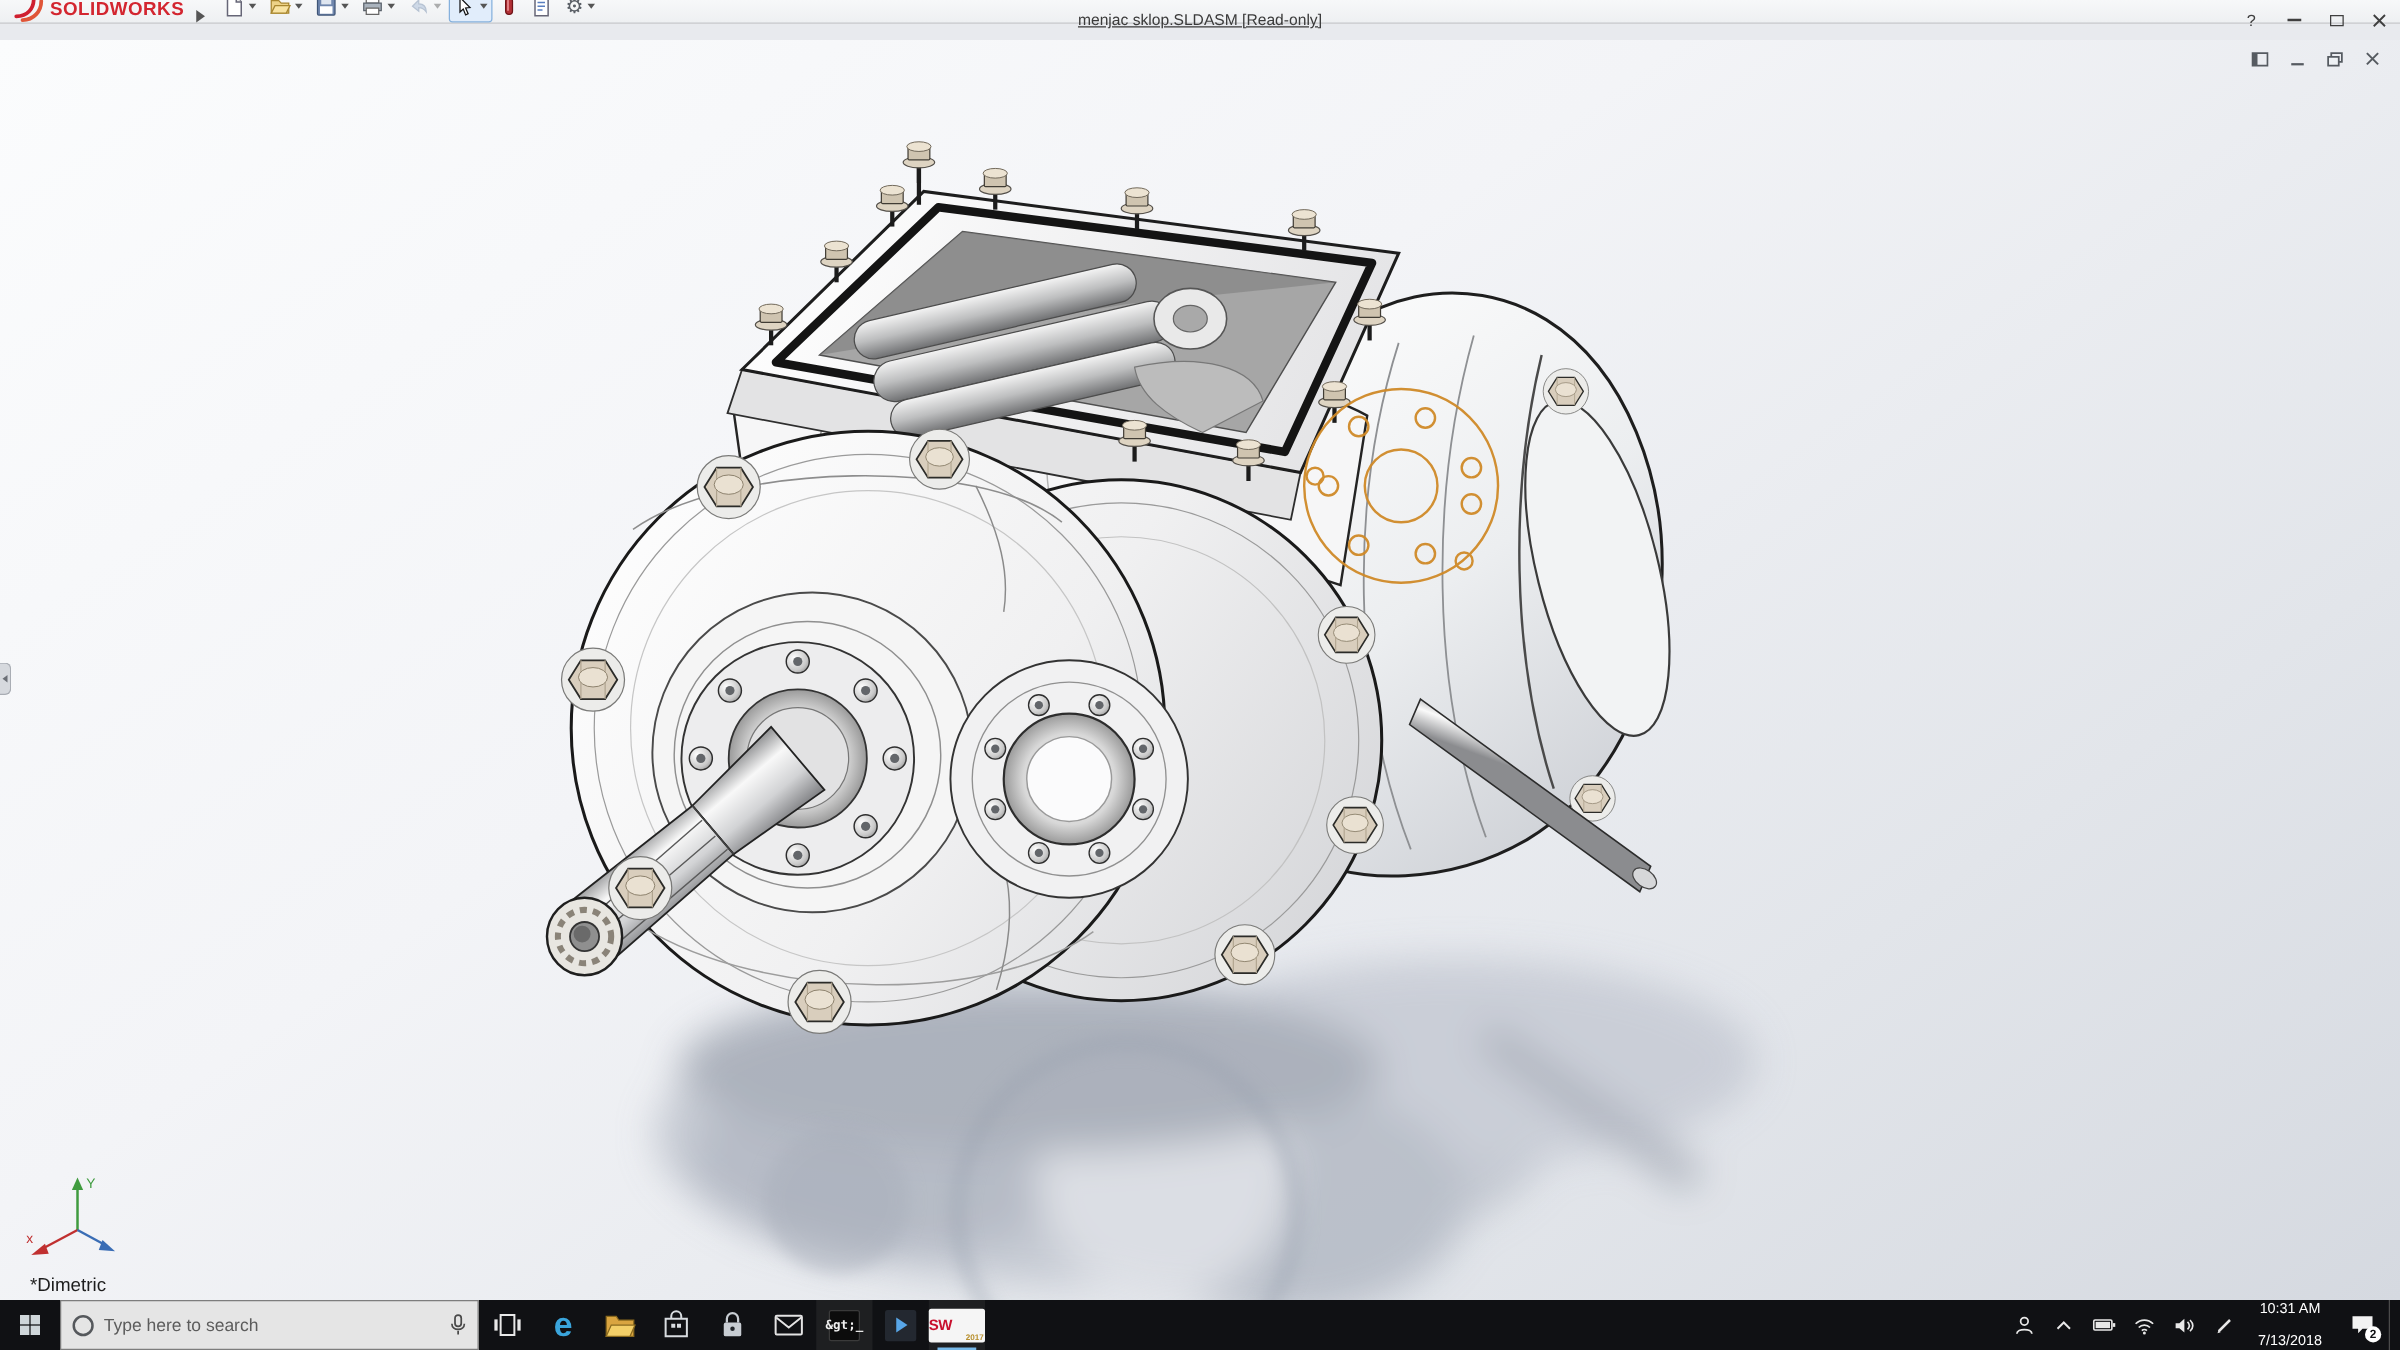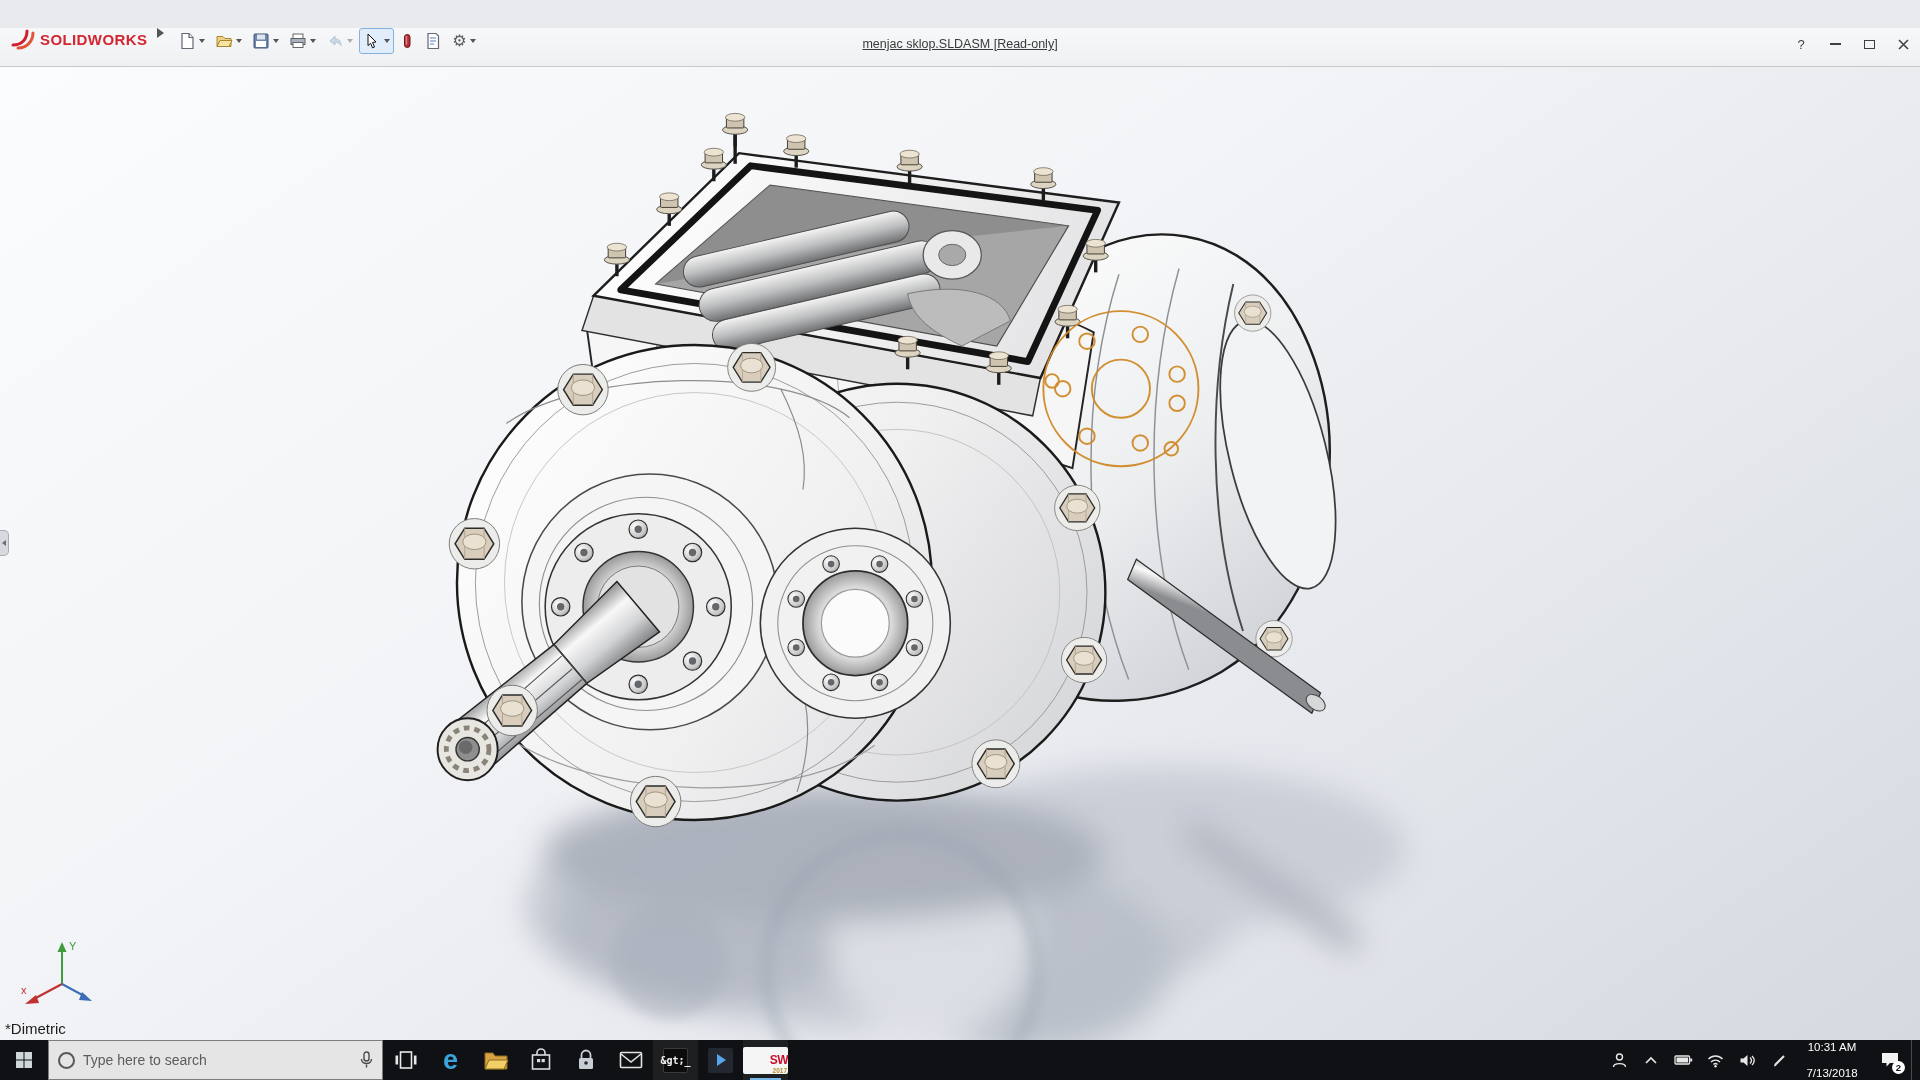--- a/index.html
+++ b/index.html
@@ -1,23 +1,23 @@
 <!DOCTYPE html>
 <html><head>
 <meta charset="utf-8">
 <style>
   * { margin:0; padding:0; box-sizing:border-box; }
   html,body { width:1920px; height:1080px; overflow:hidden;
     font-family:"Liberation Sans","DejaVu Sans",sans-serif; background:#e8eaee; }
   .window { position:relative; width:1920px; height:1080px; }
 
   
-  .titlebar { position:absolute; top:0; left:0; right:0; height:39px;
+  .titlebar { position:absolute; top:0; left:0; right:0; height:19px;
     background:linear-gradient(#f7f8f9,#eef0f2); border-bottom:1px solid #c7c9cc;
-    display:flex; align-items:flex-start; z-index:30;margin-top:28px; }
+    display:flex; align-items:flex-end; z-index:30; }
   .logo { display:flex; align-items:center; gap:4px; padding:0 8px 0 10px; }
   .brand-text { font-size:15px; font-weight:bold; color:#d32630; letter-spacing:.4px; }
   .flyout-arrow { width:0; height:0; border-left:7px solid #555; border-top:5px solid transparent;
     border-bottom:5px solid transparent; margin:0 10px 0 2px; cursor:pointer; }
   .toolbar { display:flex; align-items:center; gap:2px; }
   .tb-btn { display:flex; align-items:center; height:26px; padding:0 3px; border-radius:3px;
     border:1px solid transparent; cursor:pointer; }
   .tb-btn.active { border:1px solid #86b1dd; background:#e1edfb; }
   .tb-btn.disabled { opacity:.45; }
   .dd { width:0; height:0; border-top:4px solid #555; border-left:3.5px solid transparent;
@@ -30,21 +30,21 @@
     cursor:pointer; color:#3f3f3f; font-size:13px; }
   .glyph-min { width:11px; height:2px; background:#3f3f3f; }
   .glyph-max { width:11px; height:9px; border:1.5px solid #3f3f3f; }
 
   
   .viewport { position:absolute; top:32px; left:0; right:0; bottom:40px; overflow:hidden;
     background:linear-gradient(145deg,#fbfcfd 0%,#f3f4f7 40%,#e2e5ea 75%,#d5d9e0 100%); }
   .scene { position:absolute; top:0; left:0; }
   .child-ctrls { position:absolute; top:6px; right:12px; display:flex; gap:10px; z-index:5; }
   .cbtn { width:20px; height:18px; display:flex; align-items:center; justify-content:center; cursor:pointer; }
-  .view-label { position:absolute; left:5px; top:988px; font-size:15px; color:#1d1d1d; }
+  .view-label { position:absolute; left:24px; top:988px; font-size:15px; color:#1d1d1d; }
   .triad { position:absolute; left:18px; top:902px; }
   .panel-handle { position:absolute; left:0; top:498px; width:9px; height:26px;
     background:#d6d9de; border:1px solid #a9adb4; border-left:none; border-radius:0 5px 5px 0;
     cursor:pointer; display:flex; align-items:center; justify-content:center; }
   .panel-handle::after { content:""; width:0; height:0; border-right:4px solid #6b6f76;
     border-top:3px solid transparent; border-bottom:3px solid transparent; }
 
   
   .taskbar { position:absolute; left:0; right:0; bottom:0; height:40px; background:#101114;
     display:flex; align-items:stretch; z-index:40; }
@@ -61,21 +61,21 @@
   .run-line { position:absolute; bottom:0; left:7px; width:31px; height:2px; background:#76b8e8; }
   .edge-e { font-size:27px; font-weight:bold; color:#3aa5dc; line-height:27px; }
   .cmd-box { width:25px; height:25px; background:#0c0c0c; border:1px solid #3a3a3a; border-radius:2px;
     color:#f0f0f0; font-family:"DejaVu Sans Mono",monospace; font-size:10px; font-weight:bold;
     display:flex; align-items:center; justify-content:center; }
   .media-box { width:25px; height:25px; background:#232830; border-radius:2px;
     display:flex; align-items:center; justify-content:center; }
   .media-box span { width:0; height:0; border-left:9px solid #58a6e8;
     border-top:6px solid transparent; border-bottom:6px solid transparent; margin-left:2px; }
   .sw-box { width:50px; height:27px; background:#f5f5f5; border-radius:2px; position:relative;
-    display:flex; align-items:center; justify-content:flex-end; }
+    display:flex; align-items:center; justify-content:flex-start; }
   .sw-box .sw-t { color:#c8102e; font-weight:bold; font-size:12px; letter-spacing:-.5px; }
   .sw-box .sw-y { position:absolute; right:1px; bottom:0px; font-size:6.5px; color:#b8902e; font-weight:bold; }
   .tray-spacer { flex:1; }
   .tray-btn { width:32px; display:flex; align-items:center; justify-content:center; cursor:pointer; }
   .clock { width:74px; display:flex; flex-direction:column; align-items:center; justify-content:space-between;
     color:#ffffff; font-size:11.5px; line-height:14px; cursor:pointer; }
   .action-btn { width:42px; display:flex; align-items:center; justify-content:center;
     cursor:pointer; position:relative; }
   .notif-badge { position:absolute; bottom:6px; right:6px; min-width:13px; height:13px;
     border-radius:7px; background:#ffffff; color:#101114; font-size:9.5px; font-weight:bold;

